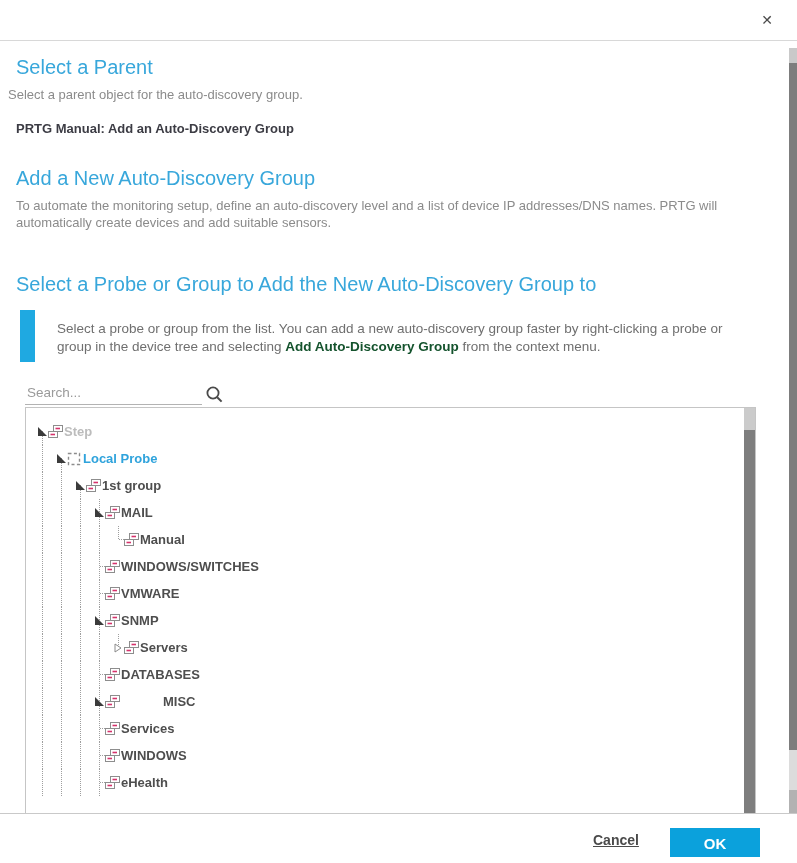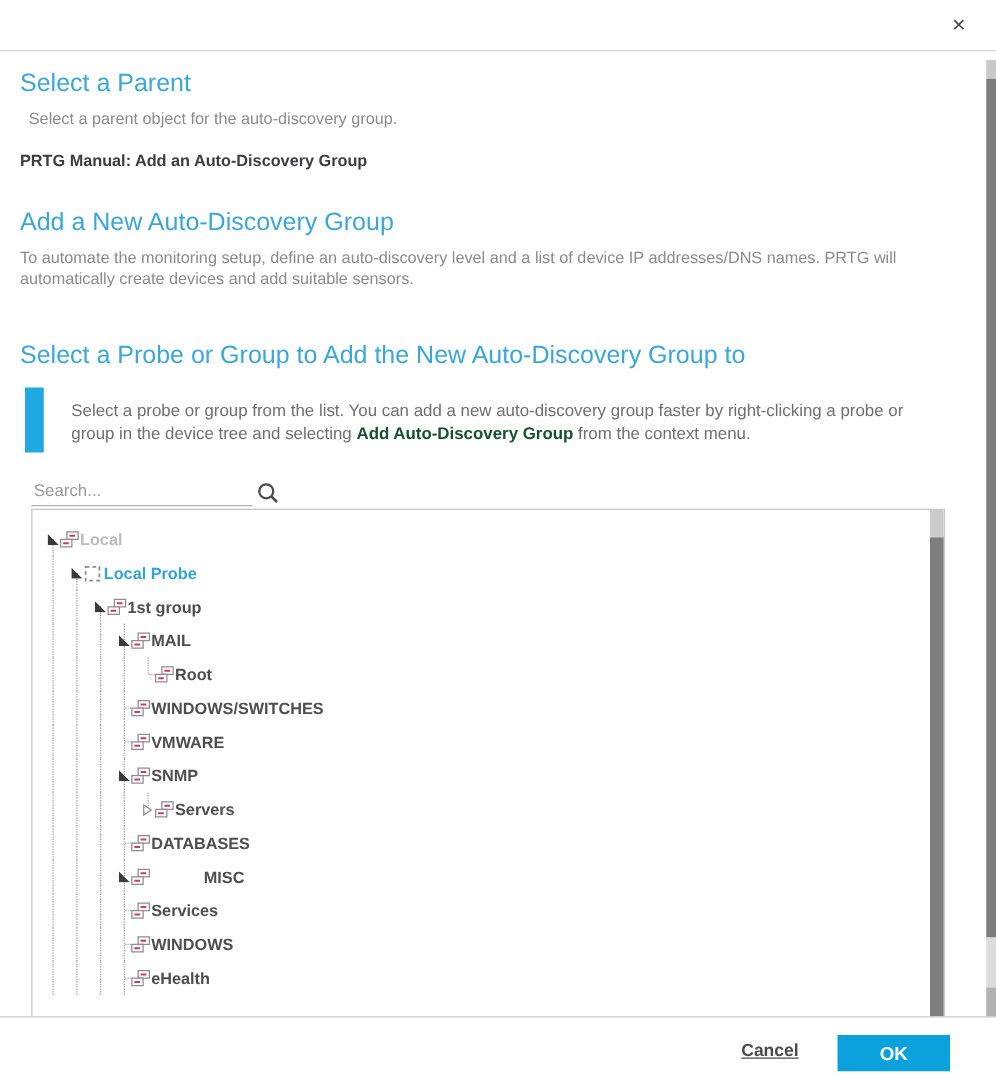--- a/index.html
+++ b/index.html
@@ -63,21 +63,21 @@
 </style>
 </head>
 <body>
 
 <div class="screen">
 
   <div class="abs close-btn">✕</div>
   <div class="abs divider" style="top:40px"></div>
 
   <div class="abs h-blue" style="left:16px;top:56px">Select a Parent</div>
-  <div class="abs body-txt" style="left:23px;top:86px">Select a parent object for the auto-discovery group.</div>
+  <div class="abs body-txt" style="left:8px;top:86px">Select a parent object for the auto-discovery group.</div>
   <div class="abs manual-link" style="left:16px;top:121px">PRTG Manual: Add an Auto-Discovery Group</div>
 
   <div class="abs h-blue" style="left:16px;top:167px">Add a New Auto-Discovery Group</div>
   <div class="abs body-txt" style="left:16px;top:197px;width:748px">To automate the monitoring setup, define an auto-discovery level and a list of device IP addresses/DNS names. PRTG will automatically create devices and add suitable sensors.</div>
 
   <div class="abs h-blue" style="left:16px;top:273px">Select a Probe or Group to Add the New Auto-Discovery Group to</div>
 
   <div class="abs info-box">
     <div class="info-bar" style="background: rgb(31, 169, 225);"></div>
     <div class="info-text"><span>Select a probe or group from the list. You can add a new auto-discovery group faster by right-clicking a probe or group in the device tree and selecting </span><b>Add Auto-Discovery Group</b><span> from the context menu.</span></div>
@@ -97,21 +97,21 @@
     <div class="tree-inner">
         <div class="tree-row">
           <div class="guide" style="left: 16px; top: 13px; bottom: 0px;"></div>
           <div class="arrow-exp" style="left: 12px;"></div>
           <div class="node-icon" style="left: 21px;"><svg width="17" height="16" viewBox="0 0 17 16">
               <rect x="6.5" y="1.5" width="9" height="6" fill="#fff" stroke="#8d8d8d"></rect>
               <line x1="8.5" y1="4.5" x2="13" y2="4.5" stroke="#d6336c" stroke-width="1.6"></line>
               <rect x="1.5" y="7.5" width="9" height="6" fill="#fff" stroke="#8d8d8d"></rect>
               <line x1="3.5" y1="10.5" x2="8" y2="10.5" stroke="#d6336c" stroke-width="1.6"></line>
             </svg></div>
-          <div class="lbl" style="left: 38px; color: rgb(188, 188, 188);">Local</div>
+          <div class="lbl" style="left: 38px; color: rgb(188, 188, 188);">Step</div>
         </div>
         <div class="tree-row">
           <div class="guide" style="left: 16px; top: 0px; bottom: 0px;"></div>
           <div class="guide" style="left: 35px; top: 13px; bottom: 0px;"></div>
           <div class="arrow-exp" style="left: 31px;"></div>
           <div class="node-icon" style="left: 40px;"><svg width="16" height="16" viewBox="0 0 16 16">
               <rect x="2.5" y="2.5" width="11" height="11" fill="none" stroke="#8d8d8d" stroke-width="1.4" stroke-dasharray="3,2.4"></rect>
             </svg></div>
           <div class="lbl" style="left: 57px; color: rgb(47, 163, 220);">Local Probe</div>
         </div>
@@ -148,21 +148,21 @@
           <div class="guide" style="left: 54px; top: 0px; bottom: 0px;"></div>
           <div class="guide" style="left: 73px; top: 0px; bottom: 0px;"></div>
           <div class="guide" style="left: 92px; top: 0px; bottom: 14px;"></div>
           <div class="stub" style="left: 93px; top: 13px; width: 5px;"></div>
           <div class="node-icon" style="left: 97px;"><svg width="17" height="16" viewBox="0 0 17 16">
               <rect x="6.5" y="1.5" width="9" height="6" fill="#fff" stroke="#8d8d8d"></rect>
               <line x1="8.5" y1="4.5" x2="13" y2="4.5" stroke="#d6336c" stroke-width="1.6"></line>
               <rect x="1.5" y="7.5" width="9" height="6" fill="#fff" stroke="#8d8d8d"></rect>
               <line x1="3.5" y1="10.5" x2="8" y2="10.5" stroke="#d6336c" stroke-width="1.6"></line>
             </svg></div>
-          <div class="lbl" style="left: 114px; color: rgb(78, 78, 78);">Root</div>
+          <div class="lbl" style="left: 114px; color: rgb(78, 78, 78);">Manual</div>
         </div>
         <div class="tree-row">
           <div class="guide" style="left: 16px; top: 0px; bottom: 0px;"></div>
           <div class="guide" style="left: 35px; top: 0px; bottom: 0px;"></div>
           <div class="guide" style="left: 54px; top: 0px; bottom: 0px;"></div>
           <div class="guide" style="left: 73px; top: 0px; bottom: 0px;"></div>
           <div class="stub" style="left: 74px; top: 13px; width: 5px;"></div>
           <div class="node-icon" style="left: 78px;"><svg width="17" height="16" viewBox="0 0 17 16">
               <rect x="6.5" y="1.5" width="9" height="6" fill="#fff" stroke="#8d8d8d"></rect>
               <line x1="8.5" y1="4.5" x2="13" y2="4.5" stroke="#d6336c" stroke-width="1.6"></line>

